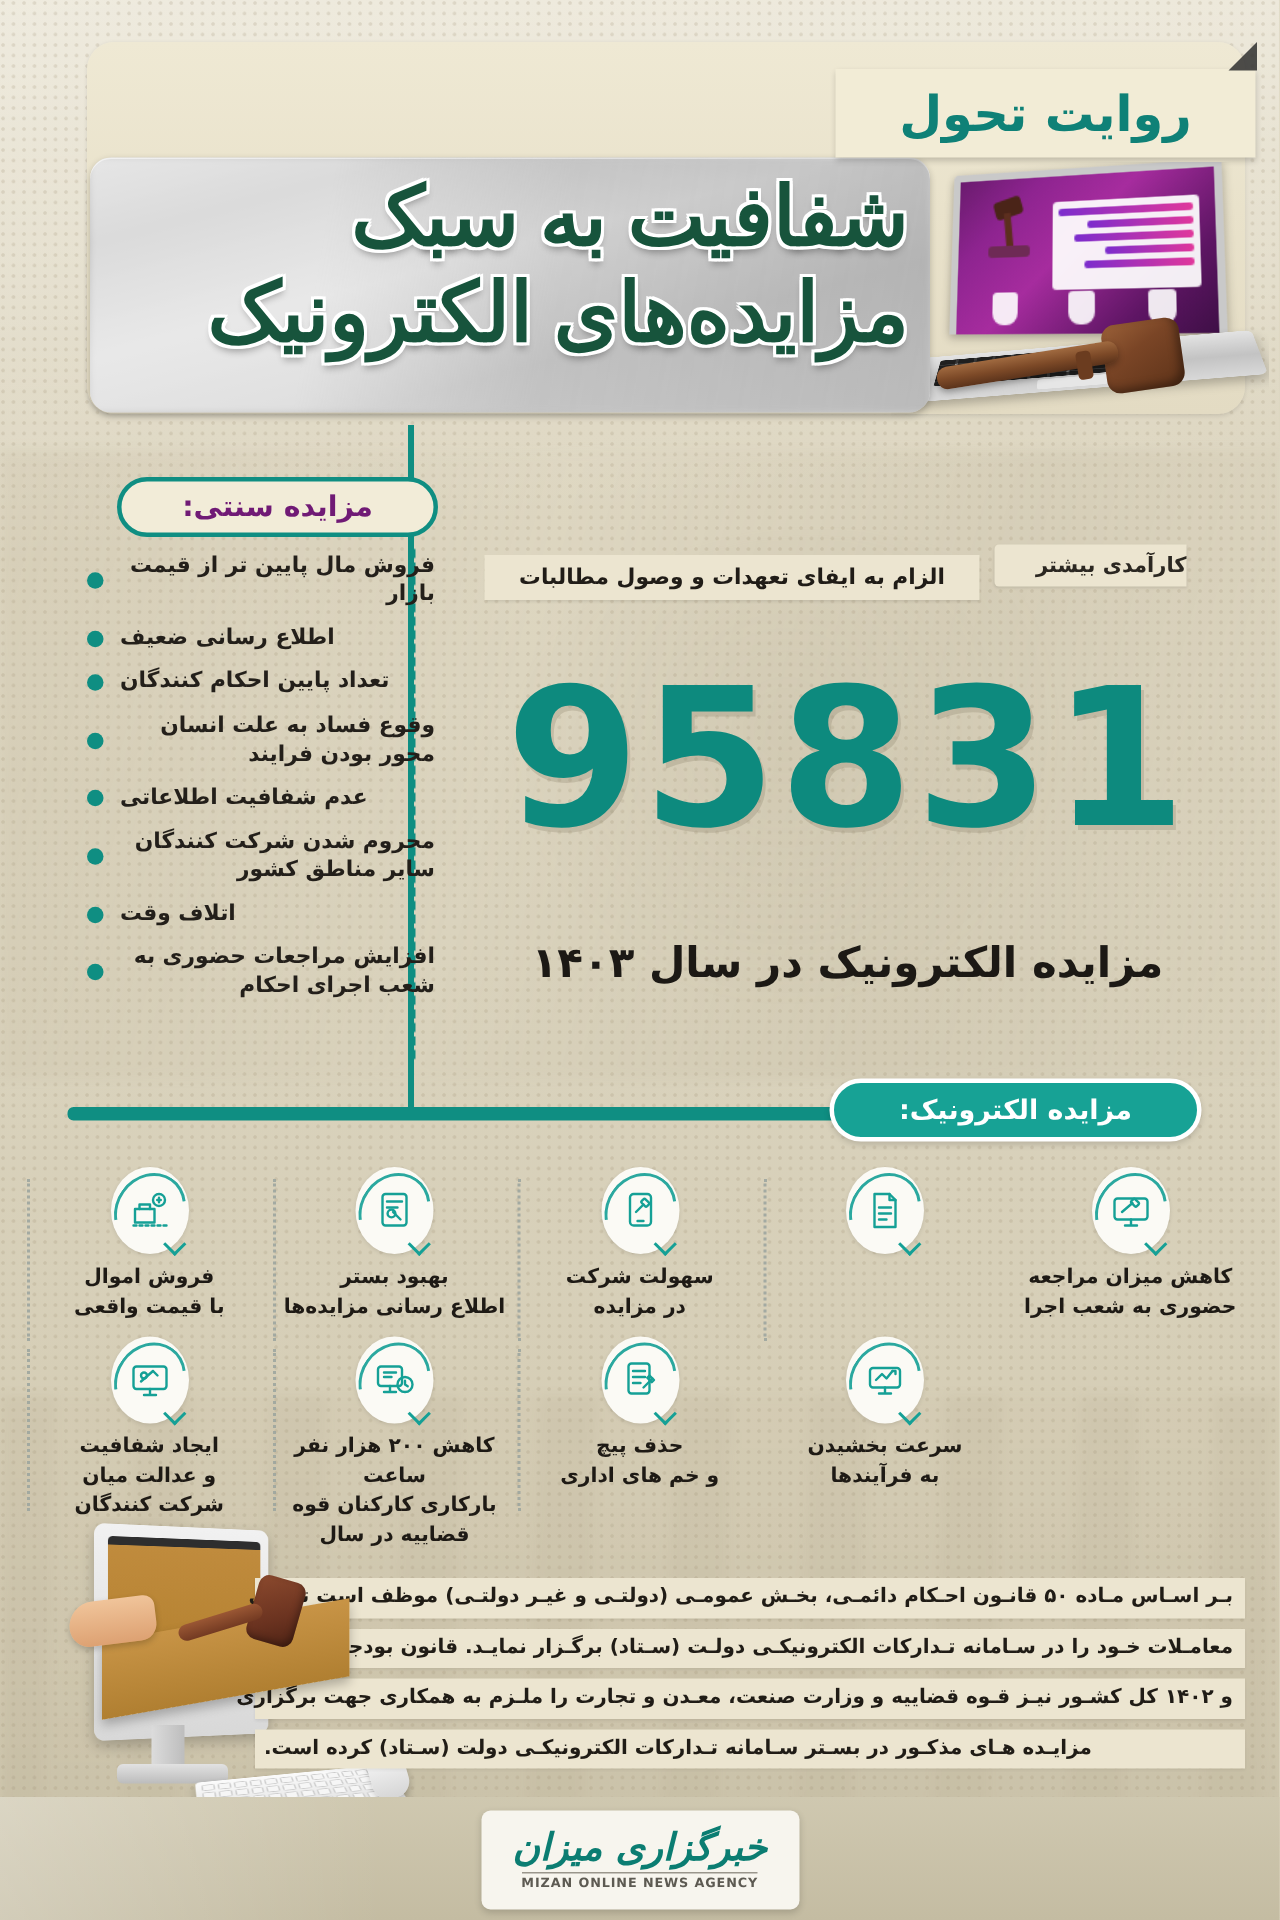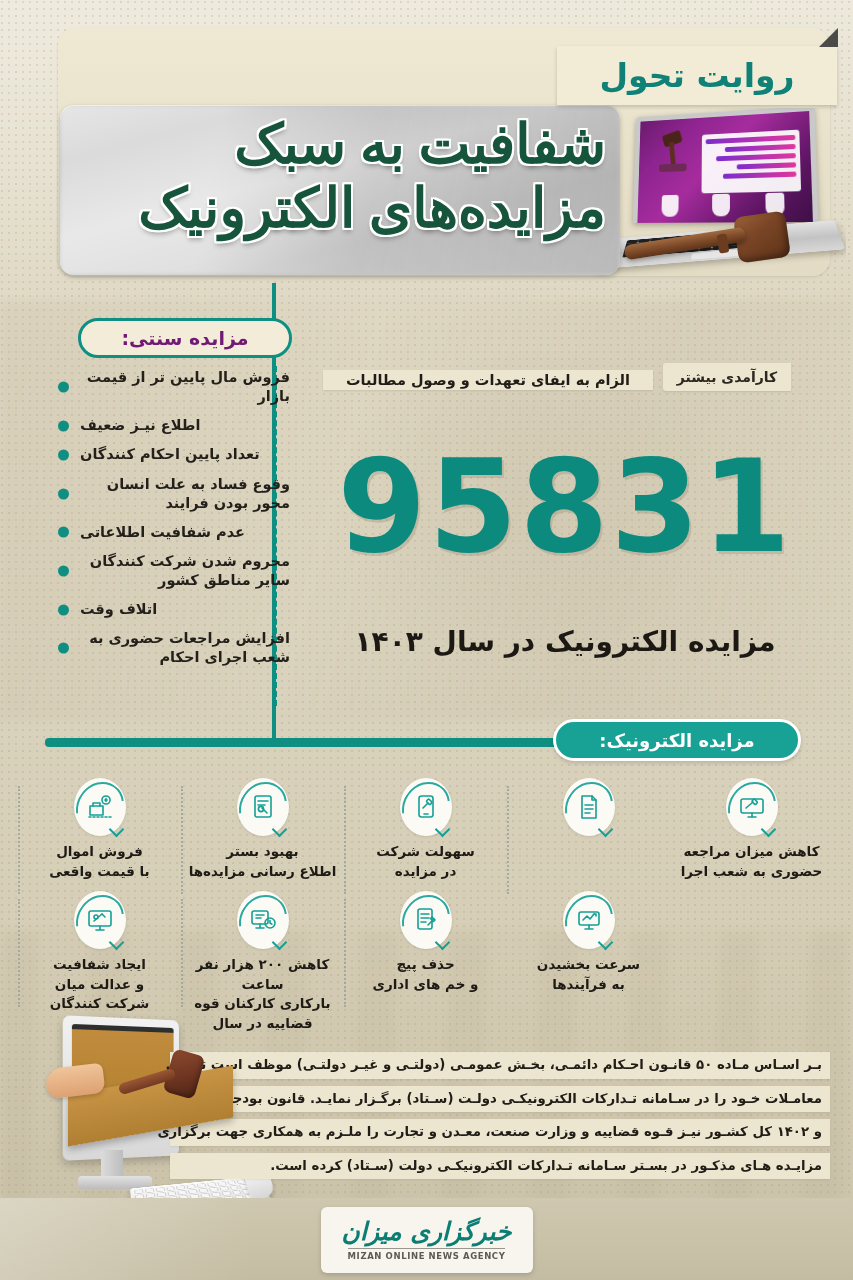--- a/index.html
+++ b/index.html
@@ -270,29 +270,29 @@
     background: #0f8e82;
   }
 
   
   .tag-karamadi {
     position: absolute;
     left: 663px; top: 363px;
     width: 128px; height: 28px;
     background: #ece5d0;
     border-radius: 3px 0 0 3px;
-    display: flex; align-items: center; justify-content: center;
+    display: flex; align-items: center; 
     box-shadow: 0 1px 2px rgba(0,0,0,.10);
   }
   .tag-karamadi span { font-size: 14px; font-weight: bold; color: #2b2721; direction: rtl; }
 
   .tag-elzam {
     position: absolute;
     left: 323px; top: 370px;
-    width: 330px; height: 20px;
+    width: 330px; height: 30px;
     background: #ece5d0;
     display: flex; align-items: center; justify-content: center;
     box-shadow: 0 1px 2px rgba(0,0,0,.10);
   }
   .tag-elzam span { font-size: 14.5px; font-weight: bold; color: #201c17; direction: rtl; }
 
   .big-number {
     position: absolute;
     left: 330px; top: 443px;
     width: 470px;
@@ -330,21 +330,21 @@
   .pill-elec span { font-size: 18px; font-weight: bold; color: #ffffff; direction: rtl; }
 
   .benefits {
     position: absolute;
     left: 18px; top: 778px;
     width: 817px;
   }
   .benefit-row {
     display: flex;
     flex-direction: row-reverse;
-    justify-content: flex-start;
+    justify-content: space-between;
     align-items: flex-start;
   }
   .benefit-row.row2 { margin-top: 10px; }
 
   .benefit {
     width: 163px;
     position: relative;
     text-align: center;
     padding: 0 4px;
   }
@@ -489,21 +489,21 @@
     font-size: 13.3px;
     font-weight: bold;
     color: #201c16;
     line-height: 1.55;
     padding: 3px 8px 3px 6px;
     margin-bottom: 7px;
     display: block;
     box-shadow: 0 1px 2px rgba(0,0,0,.07);
     white-space: nowrap;
   }
-  .law-line.l4 { text-align: right; }
+  .law-line.l4 { text-align: left; }
 
   
   .footer {
     position: absolute;
     left: 0; top: 1198px;
     width: 853px; height: 82px;
     background: linear-gradient(to bottom, #cfc8b0, #c4bca2);
   }
   .footer-clip {
     position: absolute;
@@ -599,21 +599,21 @@
     <span>مزایده سنتی:</span>
   </div>
 
   <div class="trad-list">
       <div class="trad-item">
         <span class="dot"></span>
         <span class="txt">فروش مال پایین تر از قیمت بازار</span>
       </div>
       <div class="trad-item">
         <span class="dot"></span>
-        <span class="txt">اطلاع نیـز ضعیف</span>
+        <span class="txt">اطلاع رسانی ضعیف</span>
       </div>
       <div class="trad-item">
         <span class="dot"></span>
         <span class="txt">تعداد پایین احکام کنندگان</span>
       </div>
       <div class="trad-item">
         <span class="dot"></span>
         <span class="txt">وقوع فساد به علت انسان محور بودن فرایند</span>
       </div>
       <div class="trad-item">

